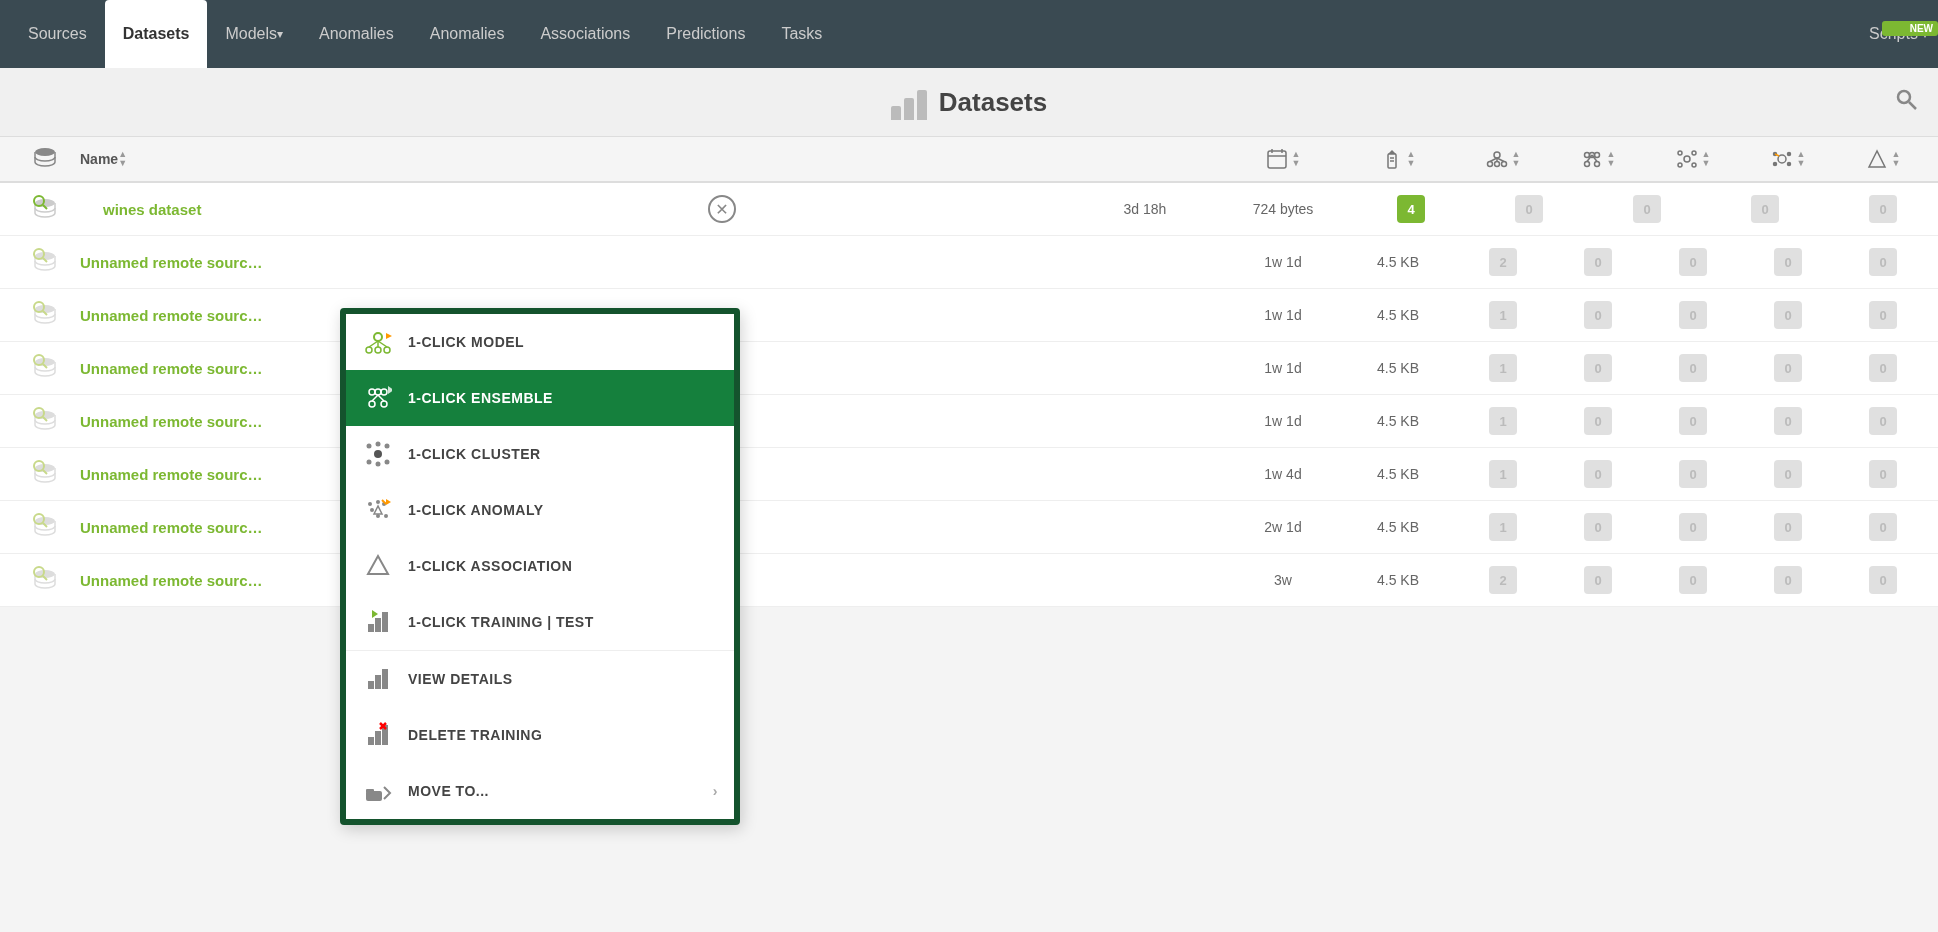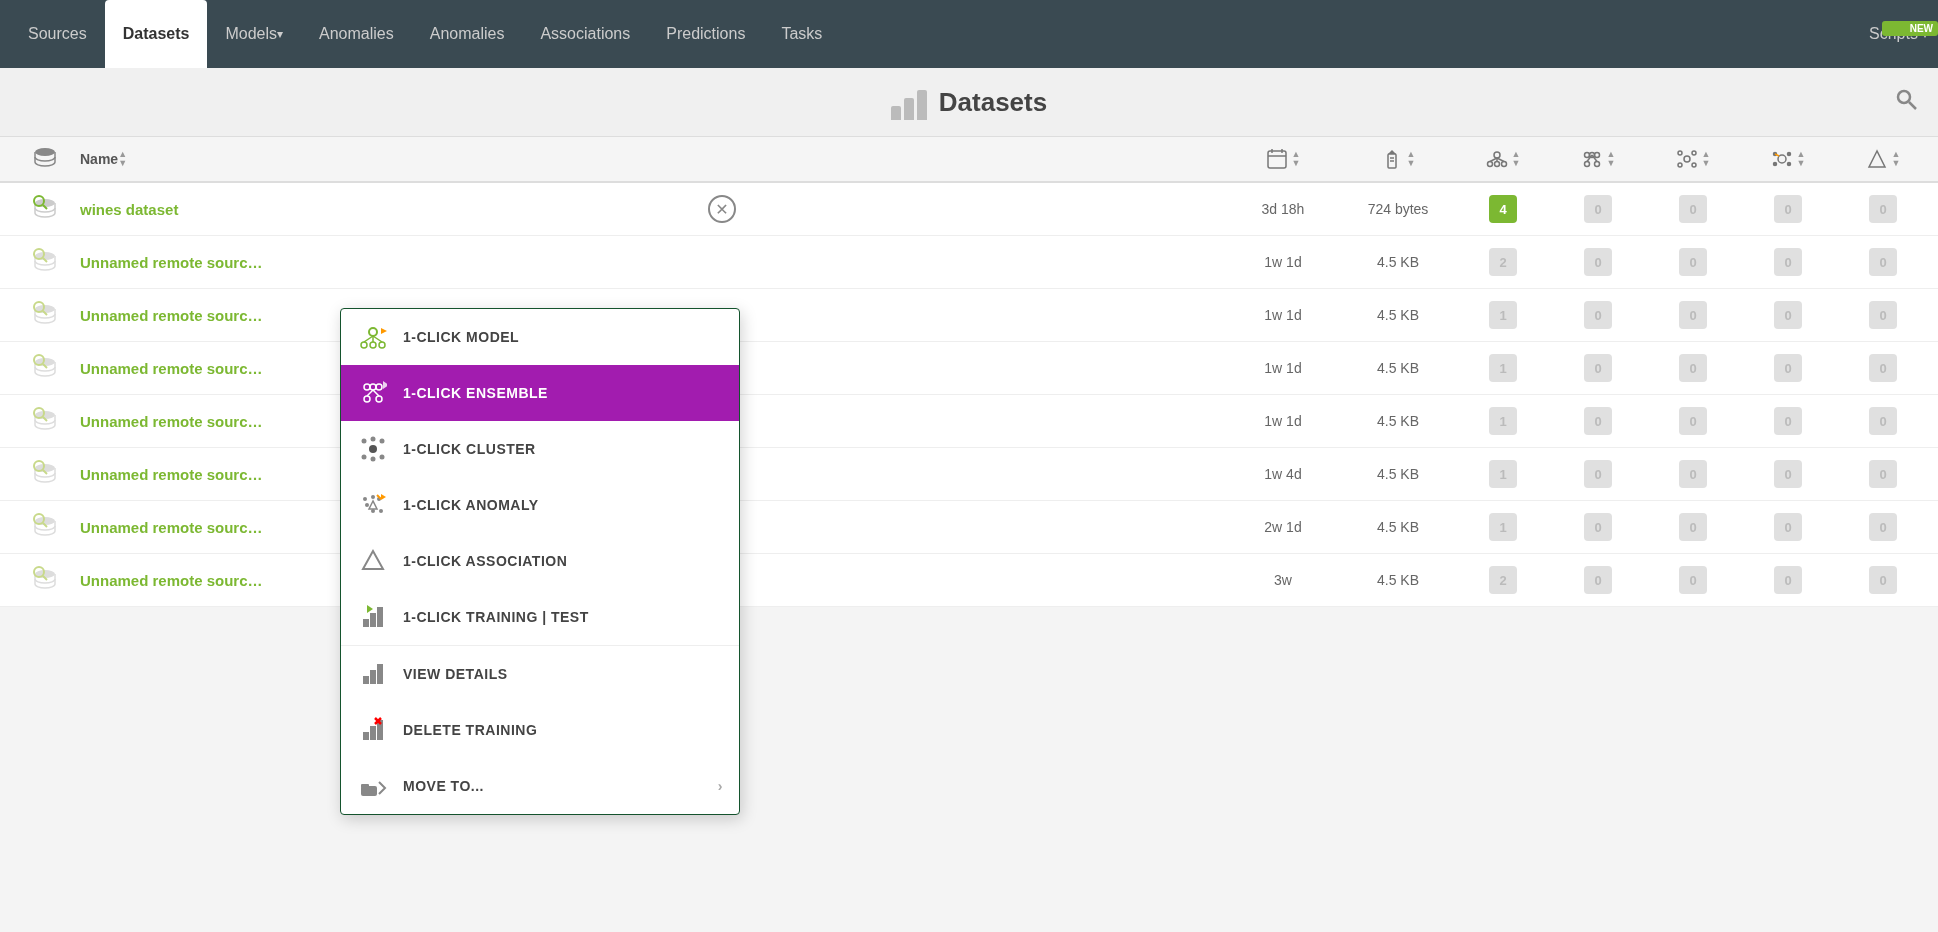--- a/index.html
+++ b/index.html
@@ -153,38 +153,38 @@
     .row-badge-cell4 { width: 100px; display: flex; justify-content: center; }
     .row-badge-cell5 { width: 90px; display: flex; justify-content: center; }
 
     
     .context-menu {
       position: absolute;
       top: 240px;
       left: 340px;
       width: 400px;
       background: #fff;
-      border: 1px solid #14532d;
+      border: 6px solid #14532d;
       border-radius: 4px;
       box-shadow: 2px 4px 16px rgba(0,0,0,0.18);
       z-index: 100;
       text-align: right;
     }
     .context-menu-item {
       display: flex;
       align-items: center;
       padding: 12px 16px;
       cursor: pointer;
       gap: 14px;
       font-size: 14px;
       color: #444;
       font-weight: bold;
       letter-spacing: 0.5px;
     }
-    .context-menu-item.highlighted { background: #a21caf; color: #fff; }
+    .context-menu-item.highlighted { background: #15803d; color: #fff; }
     .context-menu-item.highlighted .menu-icon { color: #fff; }
     .menu-icon {
       width: 32px; height: 32px;
       display: flex; align-items: center; justify-content: center;
       font-size: 20px;
       color: #555;
       flex-shrink: 0;
     }
     .menu-icon.green { color: #7cb832; }
     .context-menu-item.highlighted .menu-icon.green { color: #fff; }
@@ -348,21 +348,21 @@
         <svg width="22" height="22" viewBox="0 0 22 22" fill="none" stroke="#777" stroke-width="1.5">
           <polygon points="11,3 3,19 19,19"></polygon>
         </svg>
         <div class="sort-arrows">
           <span>▲</span>
             <span>▼</span>
         </div>
       </div>
     </div>
 
-    <div class="data-row" style="position:relative;">
+    <div class="data-row" style="position:relative;gap:23px;">
       <div class="row-search-icon">
         <svg width="32" height="32" viewBox="0 0 32 32" fill="none">
           <ellipse cx="16" cy="10" rx="10" ry="4" fill="#ccc"></ellipse>
           <path d="M6 10v5c0 2.2 4.5 4 10 4s10-1.8 10-4v-5" fill="none" stroke="#ccc" stroke-width="1.5"></path>
           <path d="M6 15v5c0 2.2 4.5 4 10 4s10-1.8 10-4v-5" fill="none" stroke="#ccc" stroke-width="1.5"></path>
           <circle cx="10" cy="8" r="5" fill="none" stroke="#7cb832" stroke-width="2"></circle>
           <line x1="14" y1="12" x2="18" y2="16" stroke="#7cb832" stroke-width="2"></line>
         </svg>
       </div>
       <div class="row-name">

